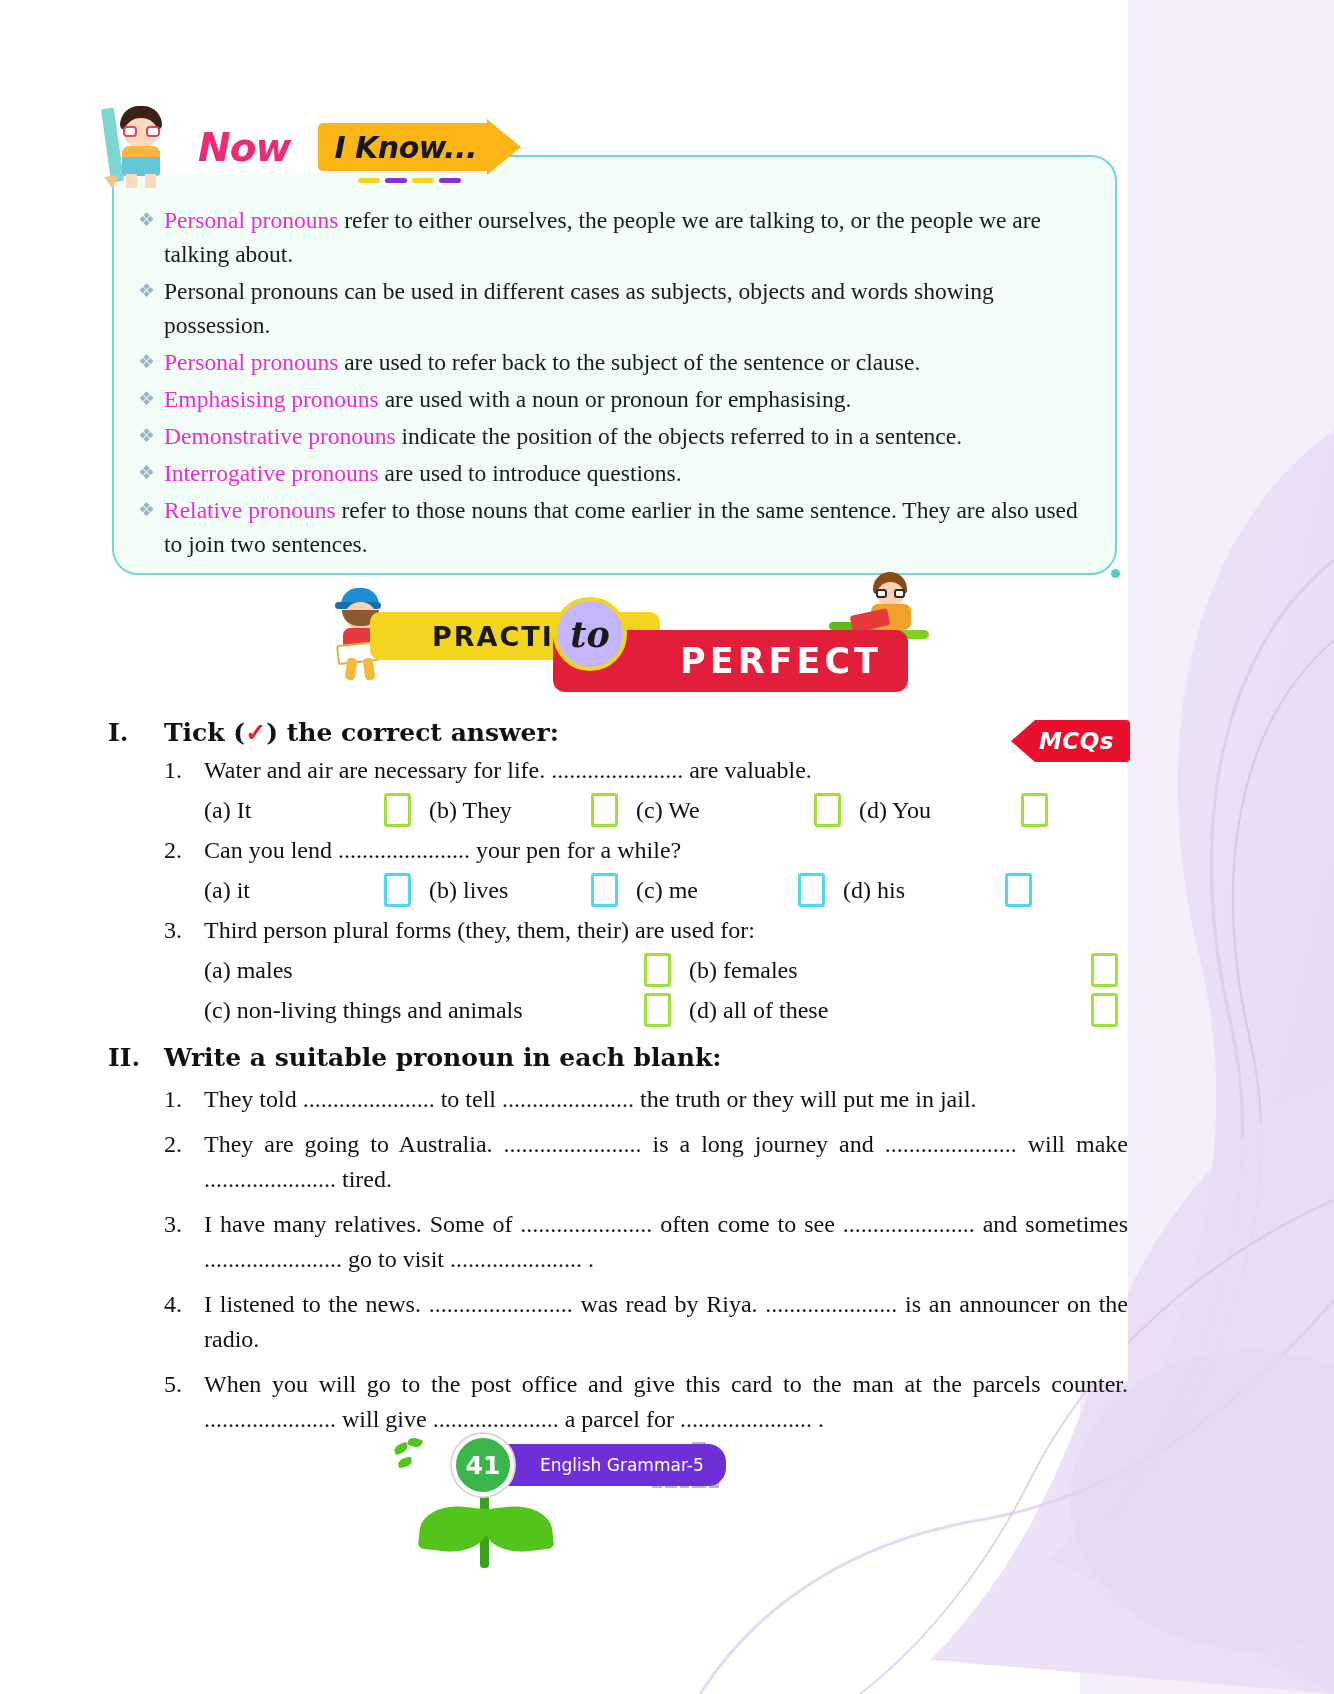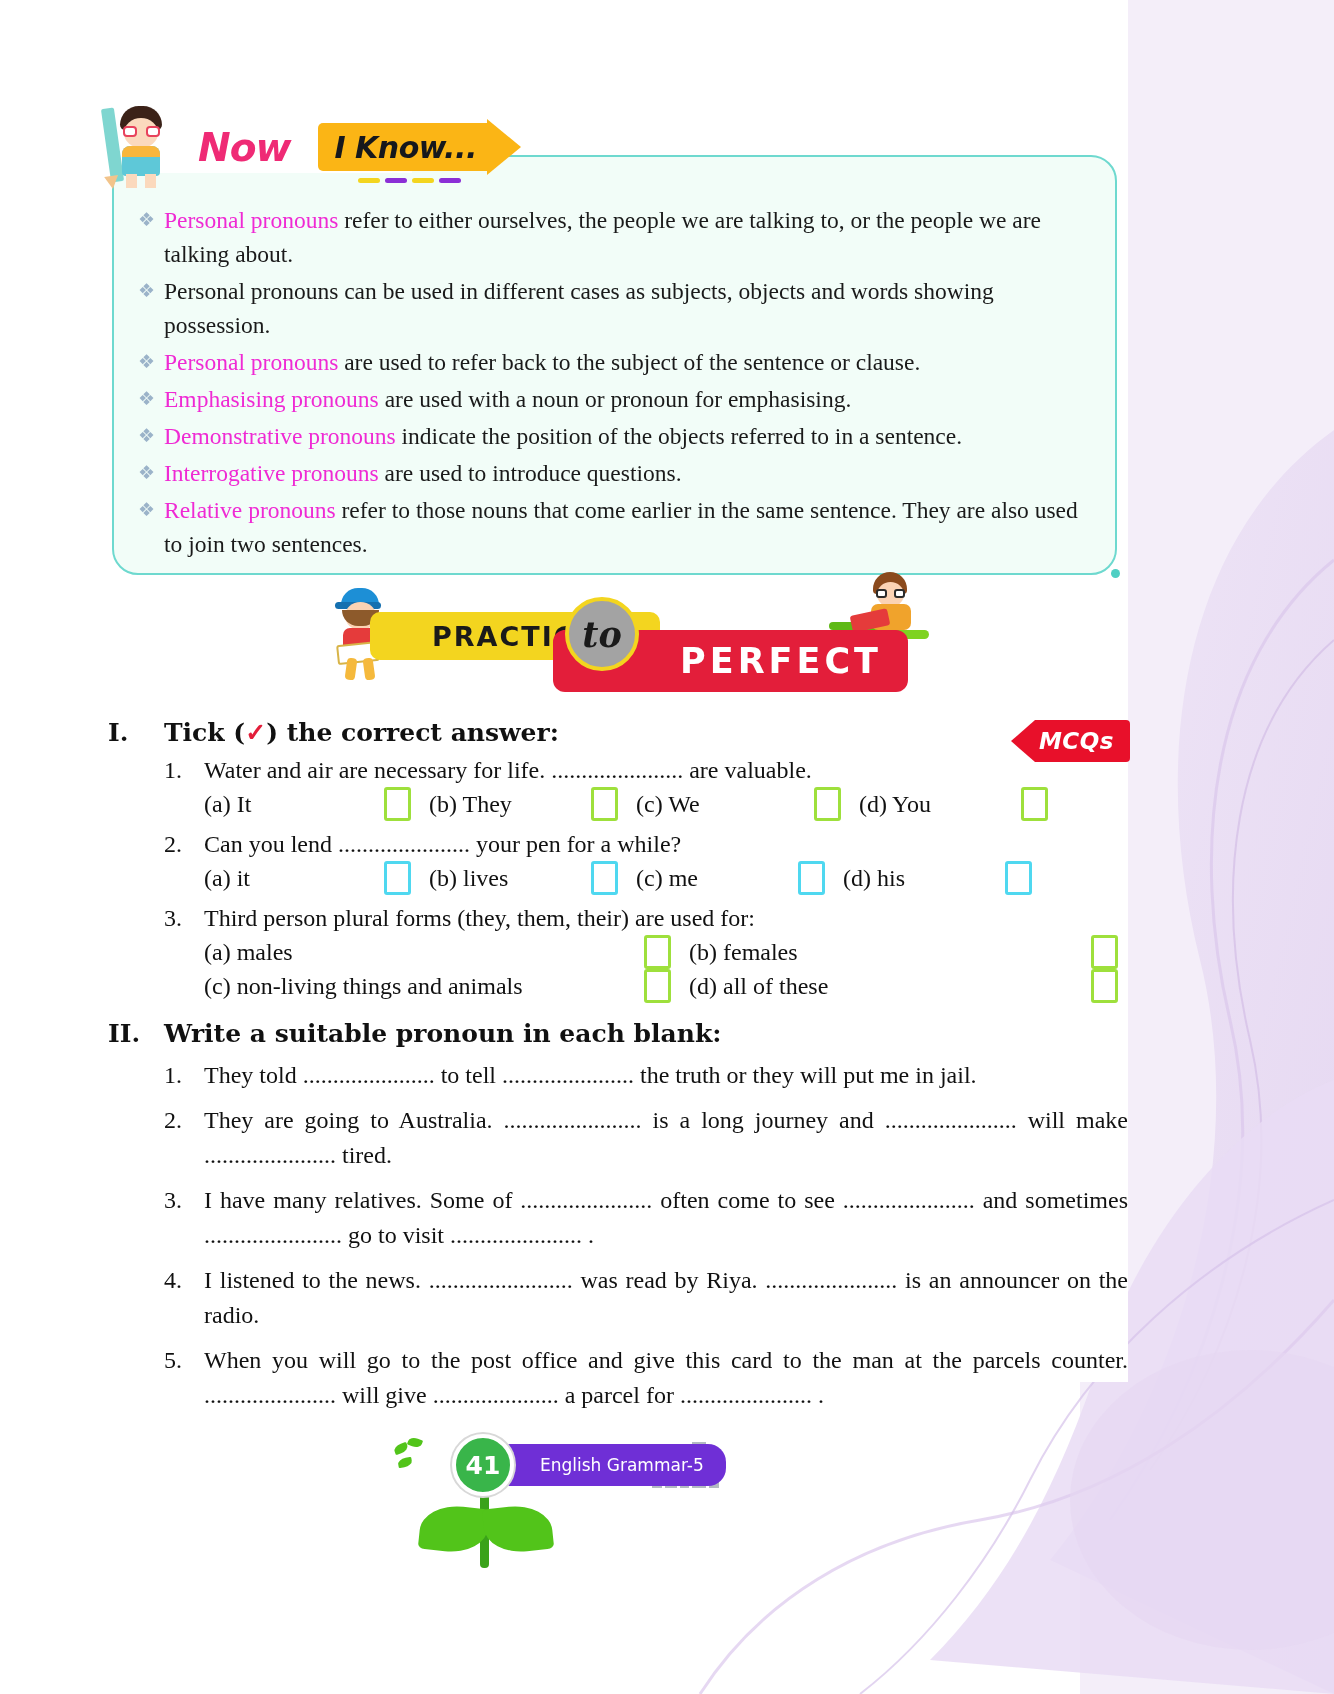--- a/index.html
+++ b/index.html
@@ -188,23 +188,23 @@
   }
   .ptp-practice {
     font-family: "DejaVu Sans", sans-serif;
     font-weight: bold;
     font-size: 27px;
     color: #1a1a1a;
     letter-spacing: 2px;
   }
   .ptp-circle {
     position: absolute;
-    left: 240px; top: 17px;
+    left: 228px; top: 17px;
     width: 74px; height: 74px;
-    background: #a3a3a3;
+    background: #c4b5fd;
     border: 4px solid #f3d51f;
     border-radius: 50%;
     display: flex;
     align-items: center;
     justify-content: center;
     z-index: 3;
   }
   .ptp-to {
     font-family: "DejaVu Serif", serif;
     font-style: italic;
@@ -296,21 +296,21 @@
     font-size: 24px;
     line-height: 33px;
     color: #111;
   }
   .q-num { width: 40px; flex: 0 0 auto; padding-left: 56px; box-sizing: content-box; }
   .q-body { flex: 1; }
 
   .opts {
     display: flex;
     align-items: center;
-    margin-top: 0;
+    margin-top: 6px;
     padding-left: 96px;
     font-size: 24px;
     line-height: 34px;
     color: #111;
   }
   .opt-lbl { white-space: nowrap; }
   .cbox {
     width: 27px; height: 34px;
     border: 3px solid #9ee03c;
     background: #ffffff;

